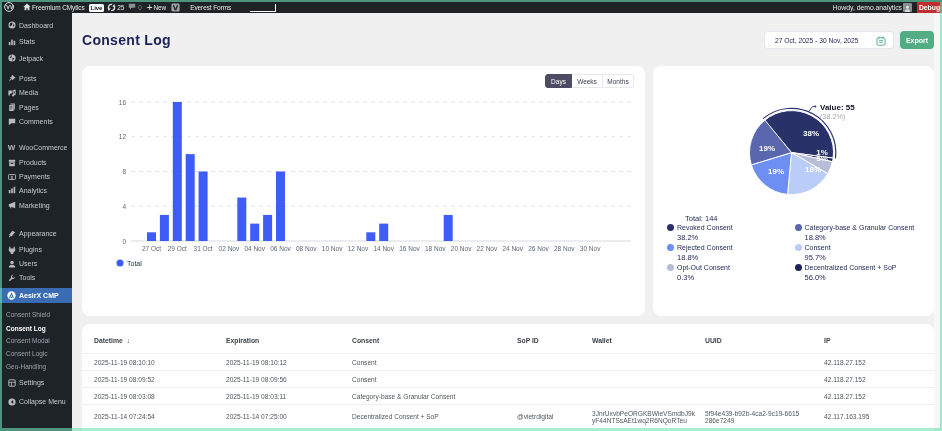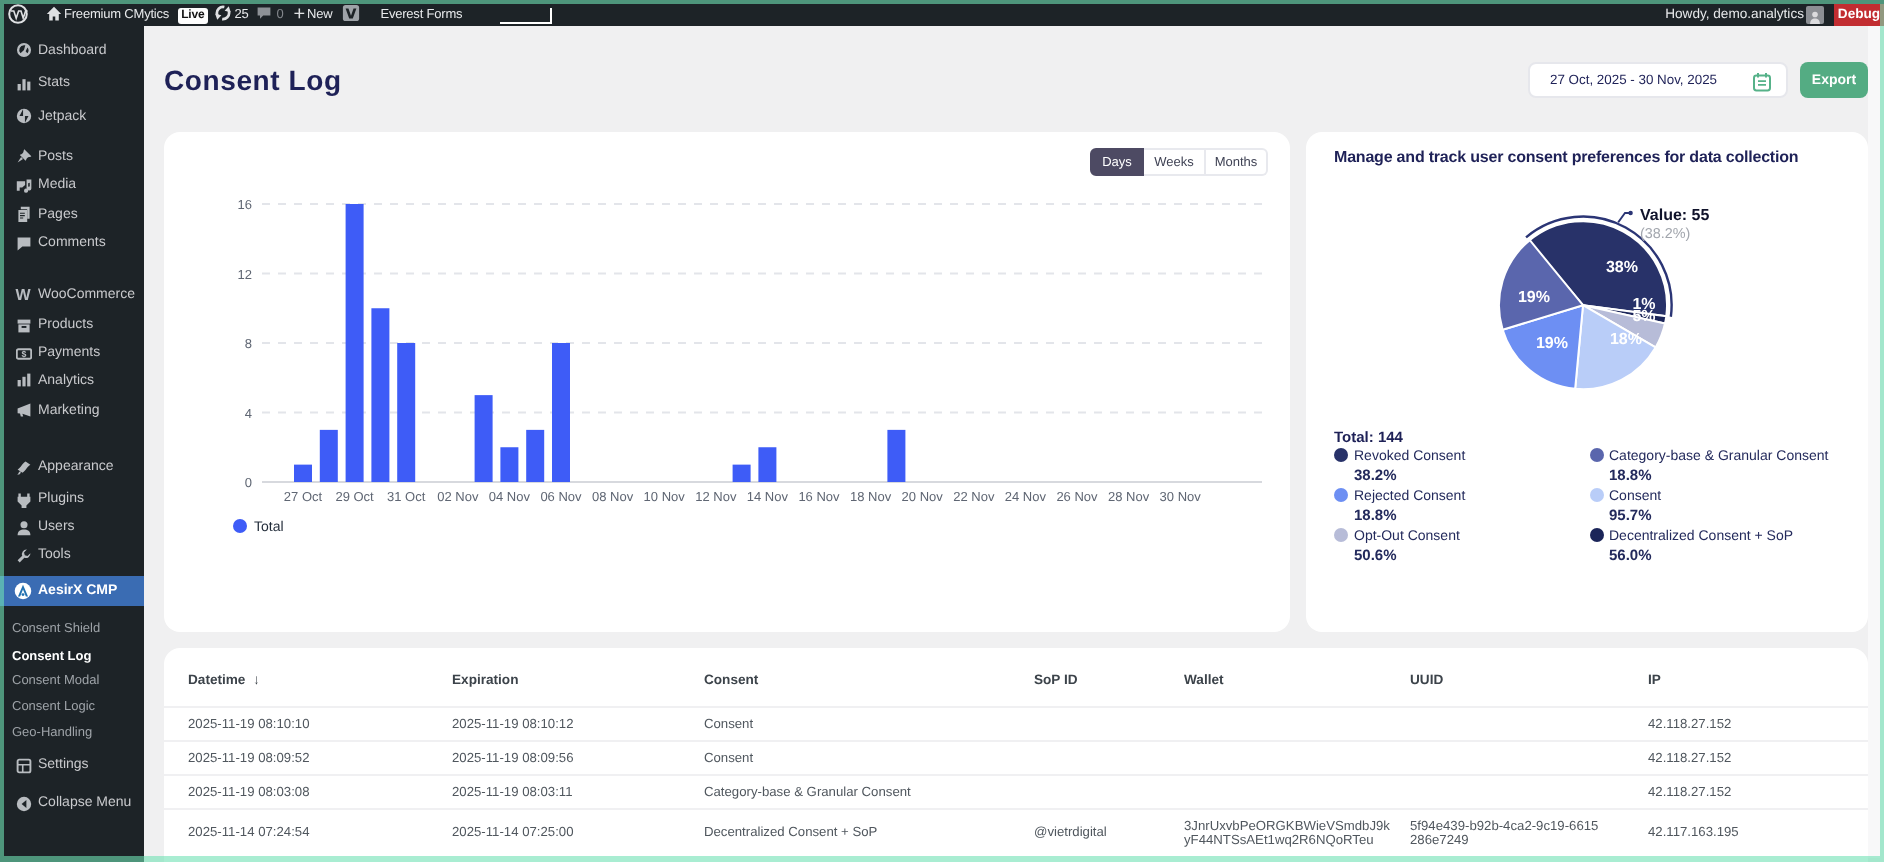--- a/index.html
+++ b/index.html
@@ -28,24 +28,24 @@
 #card1 { left:10px; top:53px; width:563px; height:250px; }
 #card2 { left:581px; top:53px; width:281px; height:250px; }
 #tcard { left:10px; top:311px; width:852px; height:120px; border-radius:8px 8px 0 0; }
 
 #toggle { position:absolute; left:463px; top:8px; display:flex; }
 #toggle span { width:31px; height:14px; display:flex; align-items:center; justify-content:center; font-size:6.5px; color:#3f4254; background:#fff; border:1px solid #e8e9ee; border-left:none; }
 #toggle span:first-child { background:#4d4a63; color:#fff; border:1px solid #4d4a63; border-radius:3px 0 0 3px; width:27px; }
 #toggle span:last-child { border-radius:0 3px 3px 0; }
 
 #pieTitle { position:absolute; left:14px; top:8px; font-size:8px; font-weight:bold; color:#1e2157; letter-spacing:-0.1px; }
-#ptotal { position:absolute; left:14px; top:148px; font-size:7.5px; font-weight:bold; color:#1e2157; }
+#ptotal { position:absolute; left:32px; top:148px; font-size:7.5px; font-weight:normal; color:#1e2157; }
 .li { position:absolute; font-size:7px; color:#232a5c; }
 .li .d { display:inline-block; width:7px; height:7px; border-radius:50%; margin-right:3px; vertical-align:-1px; }
-.lp { position:absolute; font-size:7.5px; font-weight:bold; color:#232a5c; }
+.lp { position:absolute; font-size:7.5px; font-weight:normal; color:#232a5c; }
 
 #tbl { width:852px; border-collapse:collapse; table-layout:fixed; }
 #tbl th { font-size:6.8px; color:#3c434a; text-align:left; font-weight:bold; padding:13px 0 9px 0; }
 #tbl td { font-size:6.6px; color:#50575e; padding:4.5px 4px 4.5px 0; border-top:1px solid #f0f0f2; word-wrap:break-word; }
 #tbl th:first-child, #tbl td:first-child { padding-left:12px; }
 
 #scrollstrip { position:absolute; right:2px; top:13px; width:6px; height:416px; background:#f8f8f9; }
 </style>
 </head>
 <body>
@@ -318,21 +318,20 @@
         <rect x="181.10000000000002" y="148.9375" width="9" height="26.0625" fill="#3e5cf7"></rect>
         <rect x="194" y="105.5" width="9" height="69.5" fill="#3e5cf7"></rect>
         <rect x="284.3" y="166.3125" width="9" height="8.6875" fill="#3e5cf7"></rect>
         <rect x="297.20000000000005" y="157.625" width="9" height="17.375" fill="#3e5cf7"></rect>
         <rect x="361.7" y="148.9375" width="9" height="26.0625" fill="#3e5cf7"></rect>
         <circle cx="38" cy="197" r="3.5" fill="#3e5cf7"></circle>
         <text x="45" y="199.5" font-size="7" fill="#1f2937">Total</text>
       </svg>
   </div>
   <div class="card" id="card2">
-    <div id="pieTitle">Manage and track user consent preferences for data collection</div>
     <svg id="piesvg" width="281" height="145" style="position:absolute;left:0;top:0">
         <path d="M138.5 86.6L111.50292039316534 54.42613338900292A42 42 0 0 1 180.13876802691934 92.09663507979204Z" fill="#283269" stroke="#fff" stroke-width="1"></path>
         <path d="M138.5 86.6L180.13876802691934 92.09663507979204A42 42 0 0 1 179.49489030616797 95.73339853423991Z" fill="#1b2559" stroke="#fff" stroke-width="1"></path>
         <path d="M138.5 86.6L179.49489030616797 95.73339853423991A42 42 0 0 1 174.79954168205558 107.72683775846988Z" fill="#b7bcd8" stroke="#fff" stroke-width="1"></path>
         <path d="M138.5 86.6L174.79954168205558 107.72683775846988A42 42 0 0 1 134.57664320290246 128.41635172325138Z" fill="#b9cdf8" stroke="#fff" stroke-width="1"></path>
         <path d="M138.5 86.6L134.57664320290246 128.41635172325138A42 42 0 0 1 98.32663725203633 98.85156828820395Z" fill="#6d8ff3" stroke="#fff" stroke-width="1"></path>
         <path d="M138.5 86.6L98.32663725203633 98.85156828820395A42 42 0 0 1 111.9093500601158 54.089427323183976Z" fill="#5a66ad" stroke="#fff" stroke-width="1"></path>
         <path d="M110.02450889088631 52.66423116982927A44.3 44.3 0 0 1 182.4210073588598 92.38231031534828" fill="none" stroke="#2b3575" stroke-width="1.2"></path>
         <path d="M156.08290078201733 45.177281594640185L159.5 40.5L161.5 40.5" fill="none" stroke="#2b3575" stroke-width="0.9"></path>
         <circle cx="162.3" cy="40.5" r="1.1" fill="#2b3575"></circle>
@@ -345,21 +344,21 @@
         <text x="123" y="108" font-size="8" font-weight="bold" fill="#fff" text-anchor="middle">19%</text>
         <text x="114" y="85" font-size="8" font-weight="bold" fill="#fff" text-anchor="middle">19%</text>
       </svg>
     <div id="ptotal">Total: 144</div>
     <div id="plegend">
         <div class="li" style="left:14px;top:158px"><span class="d" style="background:#283269"></span>Revoked Consent</div>
         <div class="lp" style="left:24px;top:167.3px">38.2%</div>
         <div class="li" style="left:14px;top:177.9px"><span class="d" style="background:#6d8ff3"></span>Rejected Consent</div>
         <div class="lp" style="left:24px;top:187.20000000000002px">18.8%</div>
         <div class="li" style="left:14px;top:197.8px"><span class="d" style="background:#b7bcd8"></span>Opt-Out Consent</div>
-        <div class="lp" style="left:24px;top:207.10000000000002px">50.6%</div>
+        <div class="lp" style="left:24px;top:207.10000000000002px">0.3%</div>
         <div class="li" style="left:141.5px;top:158px"><span class="d" style="background:#5a66ad"></span>Category-base &amp; Granular Consent</div>
         <div class="lp" style="left:151.5px;top:167.3px">18.8%</div>
         <div class="li" style="left:141.5px;top:177.9px"><span class="d" style="background:#b9cdf8"></span>Consent</div>
         <div class="lp" style="left:151.5px;top:187.20000000000002px">95.7%</div>
         <div class="li" style="left:141.5px;top:197.8px"><span class="d" style="background:#1b2559"></span>Decentralized Consent + SoP</div>
         <div class="lp" style="left:151.5px;top:207.10000000000002px">56.0%</div>
       </div>
   </div>
   <div class="card" id="tcard">
     <table id="tbl">

